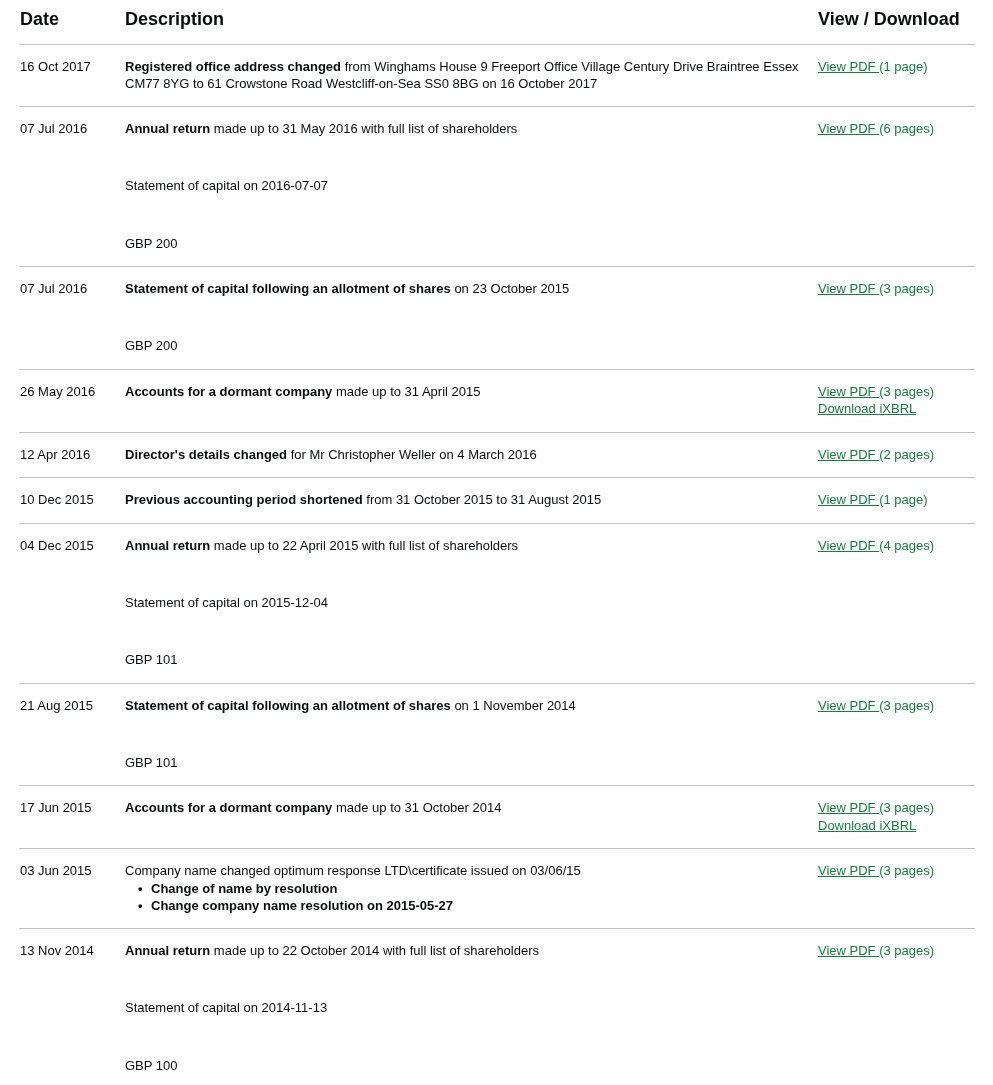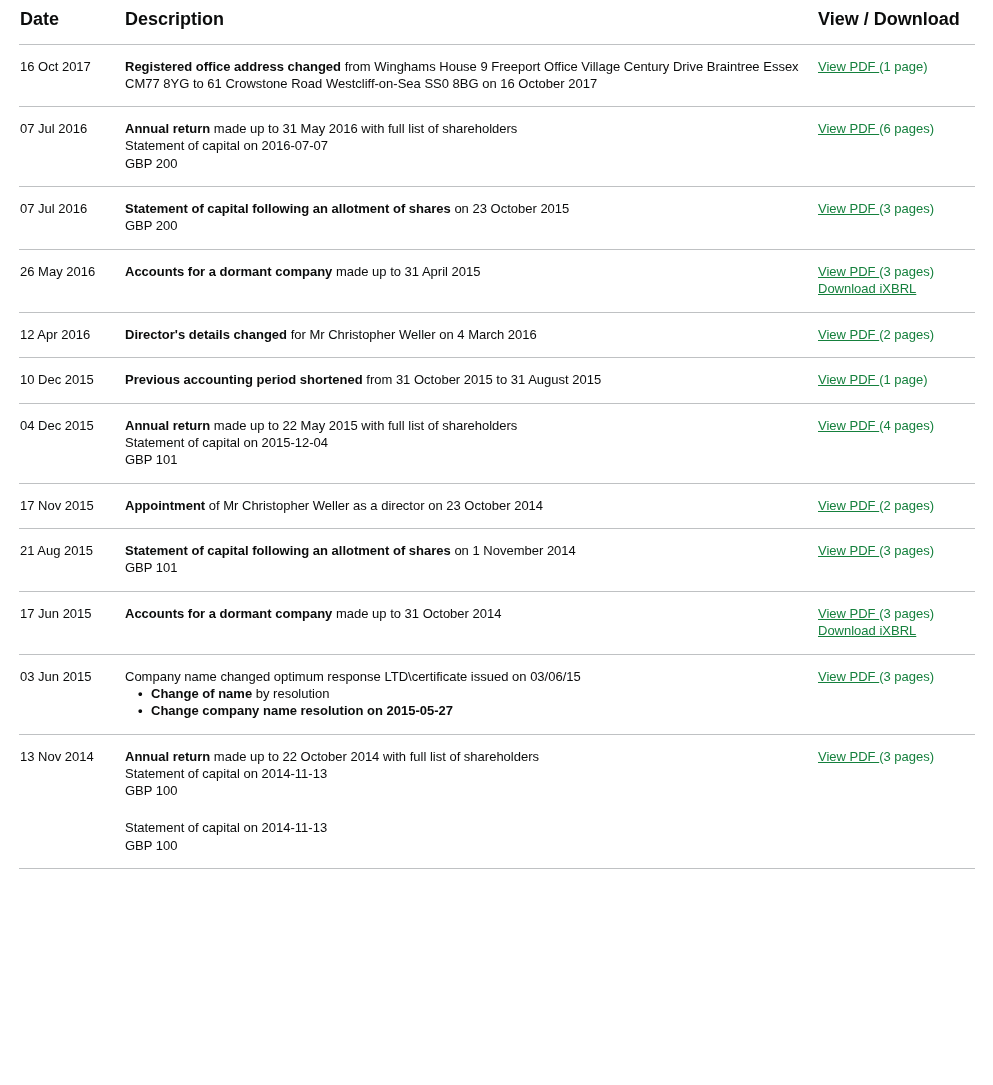--- a/index.html
+++ b/index.html
@@ -57,21 +57,21 @@
 
   td.cell-date {
     padding-left: 1px;
     white-space: nowrap;
   }
   td.cell-desc { padding-right: 16px; }
   td.cell-view { padding-left: 0; white-space: nowrap; }
 
   .desc-main { margin: 0; }
   .desc-main .lead { font-weight: bold; }
-  .desc-line { display: block; }
+  .desc-line { display: block; margin-top: 40px; }
   .desc-spacer { display: block; height: 20px; }
 
   ul.desc-list {
     list-style: none;
     margin: 0;
     padding: 0;
   }
   ul.desc-list li {
     position: relative;
     padding-left: 26px;
@@ -79,21 +79,21 @@
     line-height: 1.33;
     margin: 0;
   }
   ul.desc-list li::before {
     content: "\2022";
     position: absolute;
     left: 13px;
     top: 0;
     font-weight: bold;
   }
-  ul.desc-list li .normal { font-weight: normal; }
+  ul.desc-list li .normal { font-weight: bold; }
 
   a.doc-link {
     color: #15803d;
     text-decoration: underline;
   }
   .view-line { display: block; line-height: 1.35; }
   .page-count { color: #15803d; }
 </style>
 </head>
 <body>
@@ -167,35 +167,26 @@
           <td class="cell-desc">
             <div class="desc-main"><span class="lead">Previous accounting period shortened</span><span> from 31 October 2015 to 31 August 2015</span></div>
           </td>
           <td class="cell-view">
             <span class="view-line"><a class="doc-link" href="#">View PDF </a><span class="page-count">(1 page)</span></span>
           </td>
         </tr>
         <tr>
           <td class="cell-date">04 Dec 2015</td>
           <td class="cell-desc">
-            <div class="desc-main"><span class="lead">Annual return</span><span> made up to 22 May 2015 with full list of shareholders</span></div>
+            <div class="desc-main"><span class="lead">Annual return</span><span> made up to 22 April 2015 with full list of shareholders</span></div>
             <span class="desc-line">Statement of capital on 2015-12-04</span>
             <span class="desc-line">GBP 101</span>
           </td>
           <td class="cell-view">
             <span class="view-line"><a class="doc-link" href="#">View PDF </a><span class="page-count">(4 pages)</span></span>
-          </td>
-        </tr>
-        <tr>
-          <td class="cell-date">17 Nov 2015</td>
-          <td class="cell-desc">
-            <div class="desc-main"><span class="lead">Appointment</span><span> of Mr Christopher Weller as a director on 23 October 2014</span></div>
-          </td>
-          <td class="cell-view">
-            <span class="view-line"><a class="doc-link" href="#">View PDF </a><span class="page-count">(2 pages)</span></span>
           </td>
         </tr>
         <tr>
           <td class="cell-date">21 Aug 2015</td>
           <td class="cell-desc">
             <div class="desc-main"><span class="lead">Statement of capital following an allotment of shares</span><span> on 1 November 2014</span></div>
             <span class="desc-line">GBP 101</span>
           </td>
           <td class="cell-view">
             <span class="view-line"><a class="doc-link" href="#">View PDF </a><span class="page-count">(3 pages)</span></span>

